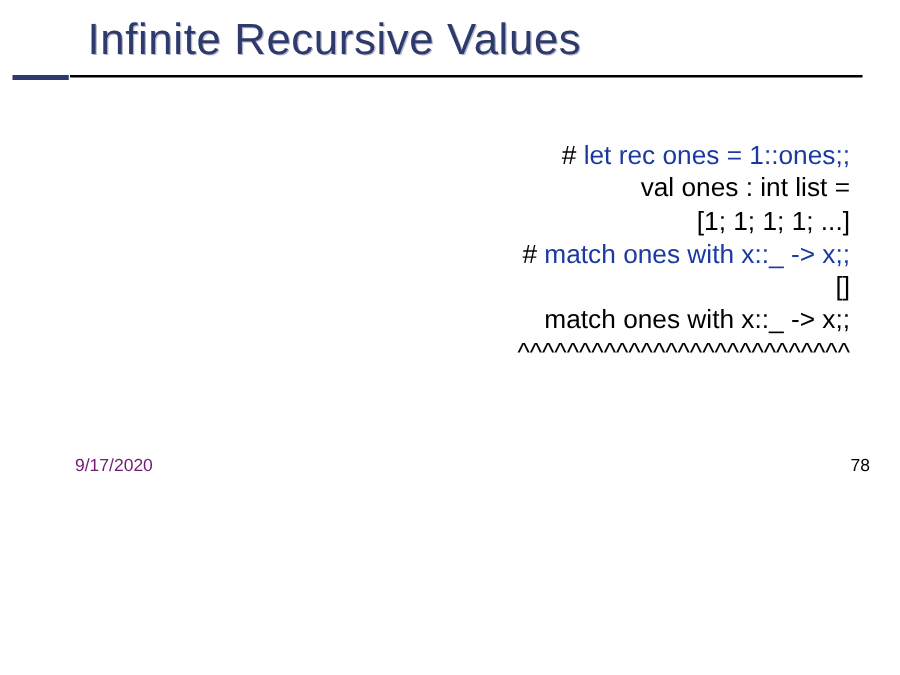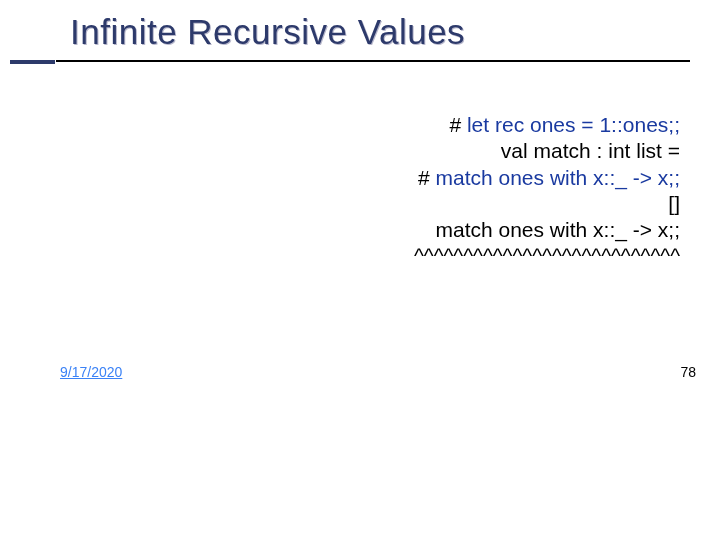--- a/index.html
+++ b/index.html
@@ -65,23 +65,22 @@
     text-align: right;
   }
   .body .blue {
     color: #1a3aa0;
   }
   .footer-date {
     position: absolute;
     bottom: 16px;
     left: 60px;
     font-size: 14px;
-    color: #3b82f6;
+    color: #701a75;
     font-family: "Tahoma", "Verdana", sans-serif;
-    text-decoration: underline;
   }
   .footer-page {
     position: absolute;
     bottom: 16px;
     right: 24px;
     font-size: 14px;
     color: #000000;
     font-family: "Tahoma", "Verdana", sans-serif;
     text-align: right;
   }
@@ -92,21 +91,22 @@
 <div class="slide">
 
   <div class="title-wrap">
     <h1 class="title">Infinite Recursive Values</h1>
   </div>
   <div class="accent-bar"></div>
   <div class="underline"></div>
 
   <div class="body">
     <p><span># </span><span class="blue">let rec ones = 1::ones;;</span></p>
-    <p>val match : int list =</p>
+    <p>val ones : int list =</p>
+    <p>  [1; 1; 1; 1; ...]</p>
     <p><span># </span><span class="blue">match ones with x::_ -&gt; x;;</span></p>
     <p>[]</p>
     <p>  match ones with x::_ -&gt; x;;</p>
     <p>  ^^^^^^^^^^^^^^^^^^^^^^^^^^^</p>
   </div>
 
   <div class="footer-date">9/17/2020</div>
   <div class="footer-page">78</div>
 </div>
 

